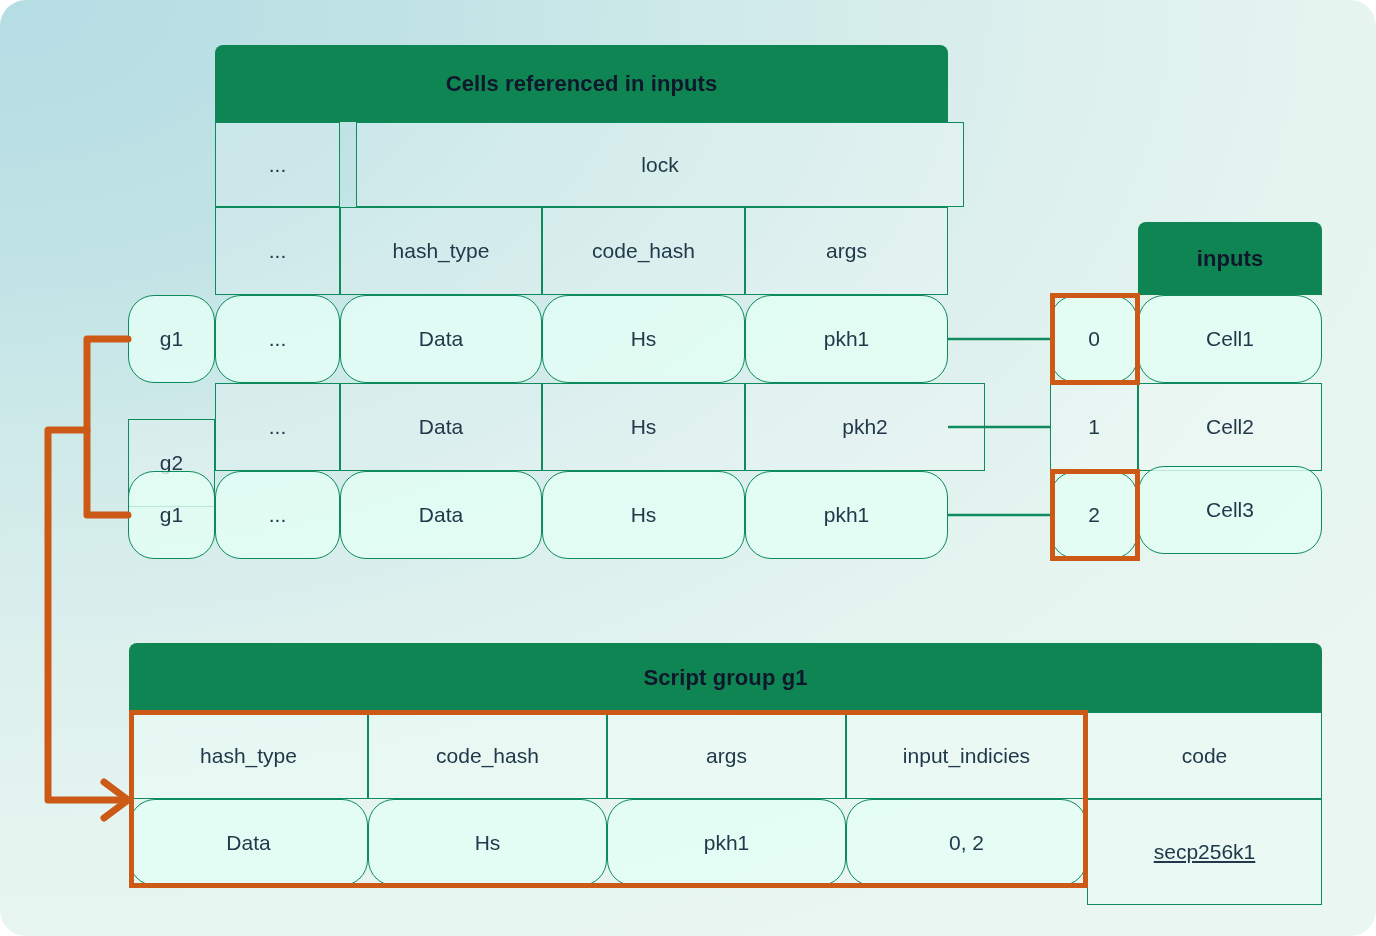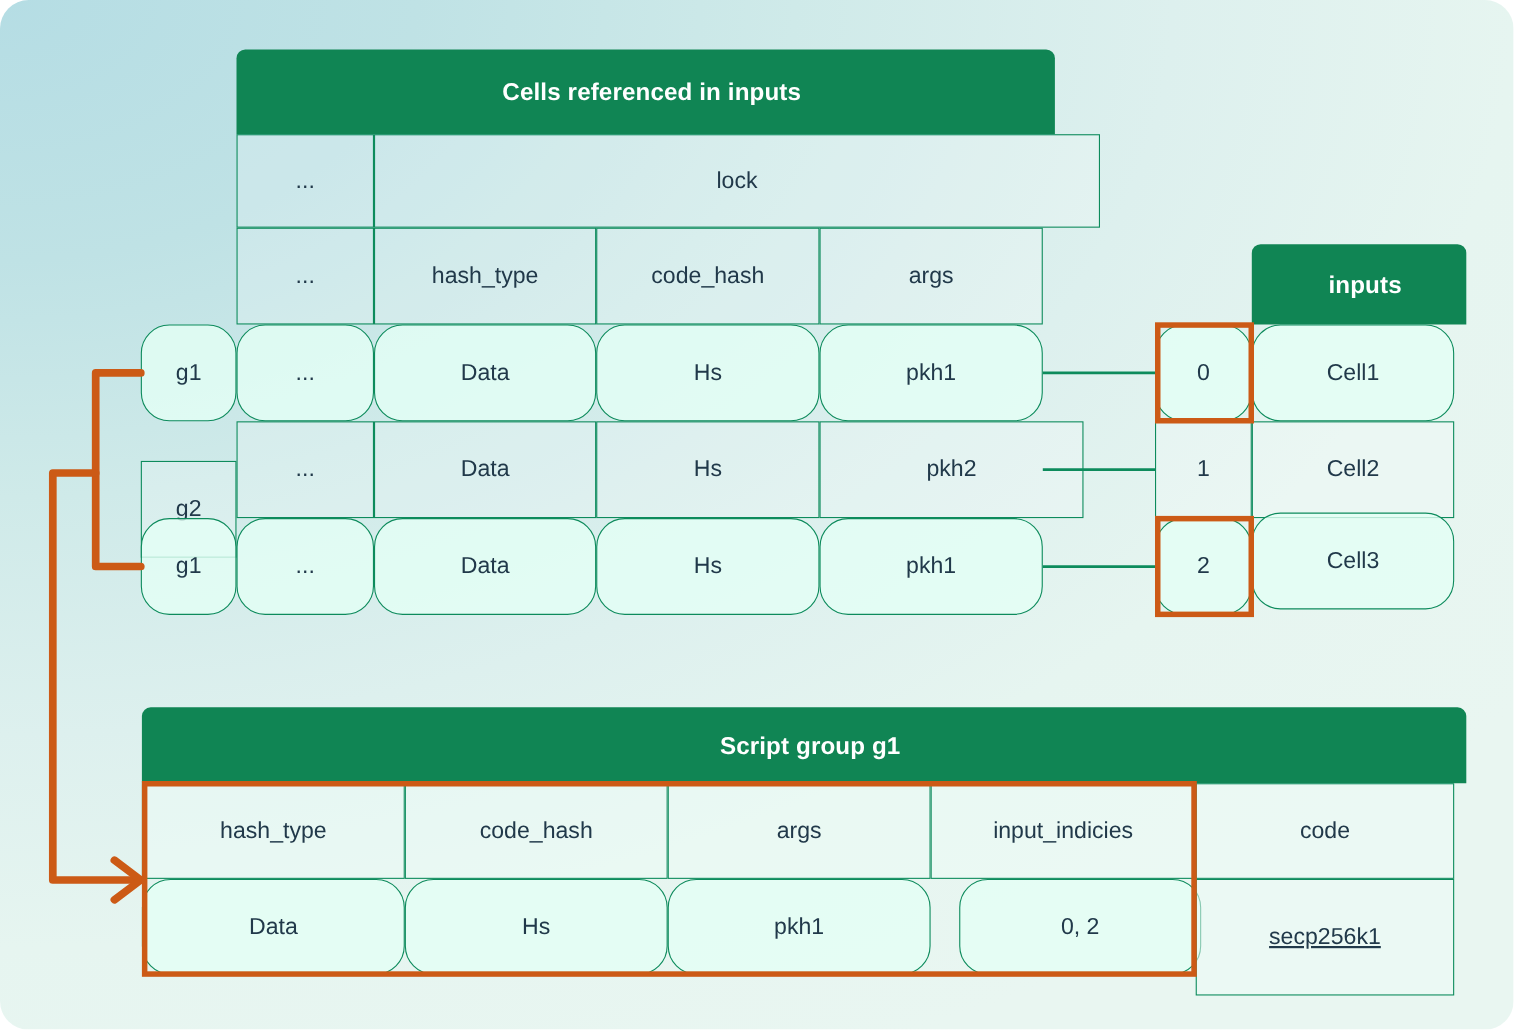--- a/index.html
+++ b/index.html
@@ -21,27 +21,26 @@
         #bfe2e5 22%,
         #cfeae9 42%,
         #ddf0ee 62%,
         #e6f5f0 80%,
         #e9f6f1 100%);
   }
   
   .tbl{position:absolute;}
   .thead{
     background:#108554;
-    color:#ffffff;
+    color:#0f172a;
     font-size:22px;
     font-weight:bold;
     display:flex;align-items:center;justify-content:center;
     border-radius:8px 8px 0 0;
     letter-spacing:.1px;
-    padding-left:11px;
   }
   .cell{
     position:absolute;
     box-sizing:border-box;
     border:1.5px solid #0d8b5c;
     display:flex;align-items:center;justify-content:center;
     font-size:21px;
     color:#21394a;
     background:rgba(255,255,255,0.22);
   }
@@ -62,21 +61,21 @@
 </head>
 <body>
 
 <div id="stage">
 
   <div class="tbl">
 
     <div class="thead" style="position:absolute;left:215px;top:45px;width:733px;height:77px;">Cells referenced in inputs</div>
 
     <div class="cell dim" style="left:215px;top:122px;width:125px;height:85px;">...</div>
-    <div class="cell dim" style="left:340px;top:122px;width:660px;height:85px;">lock</div>
+    <div class="cell dim" style="left:356px;top:122px;width:608px;height:85px;">lock</div>
 
     <div class="cell dim" style="left:215px;top:207px;width:125px;height:88px;">...</div>
     <div class="cell dim" style="left:340px;top:207px;width:202px;height:88px;">hash_type</div>
     <div class="cell dim" style="left:542px;top:207px;width:203px;height:88px;">code_hash</div>
     <div class="cell dim" style="left:745px;top:207px;width:203px;height:88px;">args</div>
 
     <div class="cell light" style="left:128px;top:295px;width:87px;height:88px;">g1</div>
     <div class="cell light" style="left:215px;top:295px;width:125px;height:88px;">...</div>
     <div class="cell light" style="left:340px;top:295px;width:202px;height:88px;">Data</div>
     <div class="cell light" style="left:542px;top:295px;width:203px;height:88px;">Hs</div>
@@ -113,21 +112,21 @@
 
     <div class="cell plain" style="left:129px;top:712px;width:239px;height:87px;">hash_type</div>
     <div class="cell plain" style="left:368px;top:712px;width:239px;height:87px;">code_hash</div>
     <div class="cell plain" style="left:607px;top:712px;width:239px;height:87px;">args</div>
     <div class="cell plain" style="left:846px;top:712px;width:241px;height:87px;">input_indicies</div>
     <div class="cell plain" style="left:1087px;top:712px;width:235px;height:87px;">code</div>
 
     <div class="cell light" style="left:129px;top:799px;width:239px;height:87px;">Data</div>
     <div class="cell light" style="left:368px;top:799px;width:239px;height:87px;">Hs</div>
     <div class="cell light" style="left:607px;top:799px;width:239px;height:87px;">pkh1</div>
-    <div class="cell light" style="left:872px;top:799px;width:220px;height:87px;">0, 2</div>
+    <div class="cell light" style="left:846px;top:799px;width:241px;height:87px;">0, 2</div>
     <div class="cell plain" style="left:1087px;top:799px;width:235px;height:106px;text-decoration:underline;">secp256k1</div>
   </div>
 
   <svg class="wires" viewBox="0 0 1376 936" xmlns="http://www.w3.org/2000/svg">
 
     <path d="M948 339 H1050" stroke="#0d8b5c" stroke-width="2.5" fill="none"></path>
     <path d="M948 427 H1050" stroke="#0d8b5c" stroke-width="2.5" fill="none"></path>
     <path d="M948 515 H1050" stroke="#0d8b5c" stroke-width="2.5" fill="none"></path>
 
     <path d="M128 339 H87 V515 H128" stroke="#cc5a16" stroke-width="7" fill="none" stroke-linecap="round" stroke-linejoin="round"></path>

